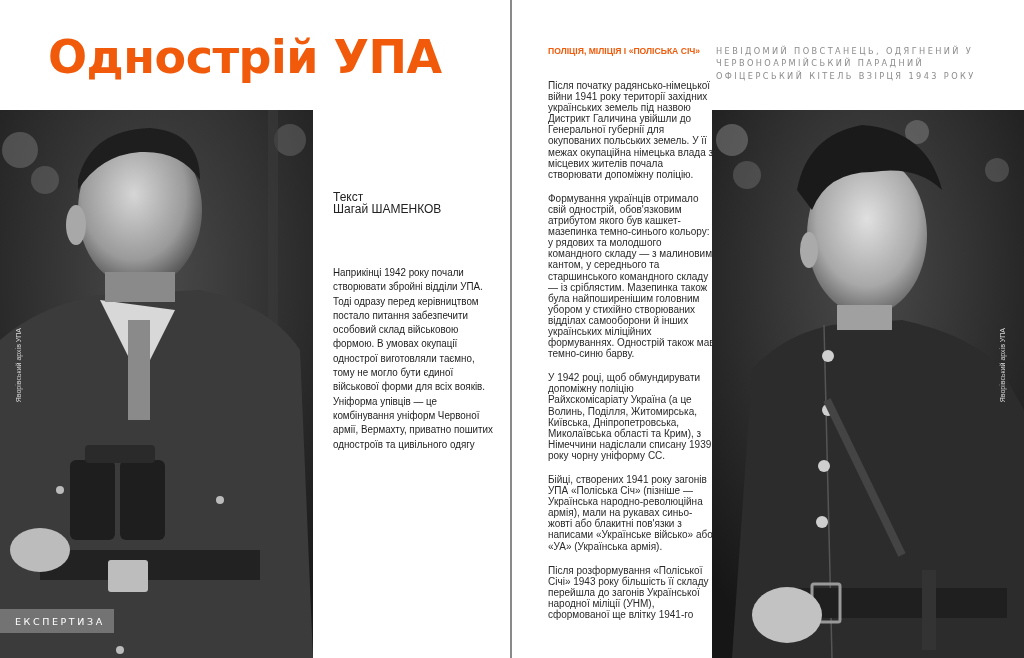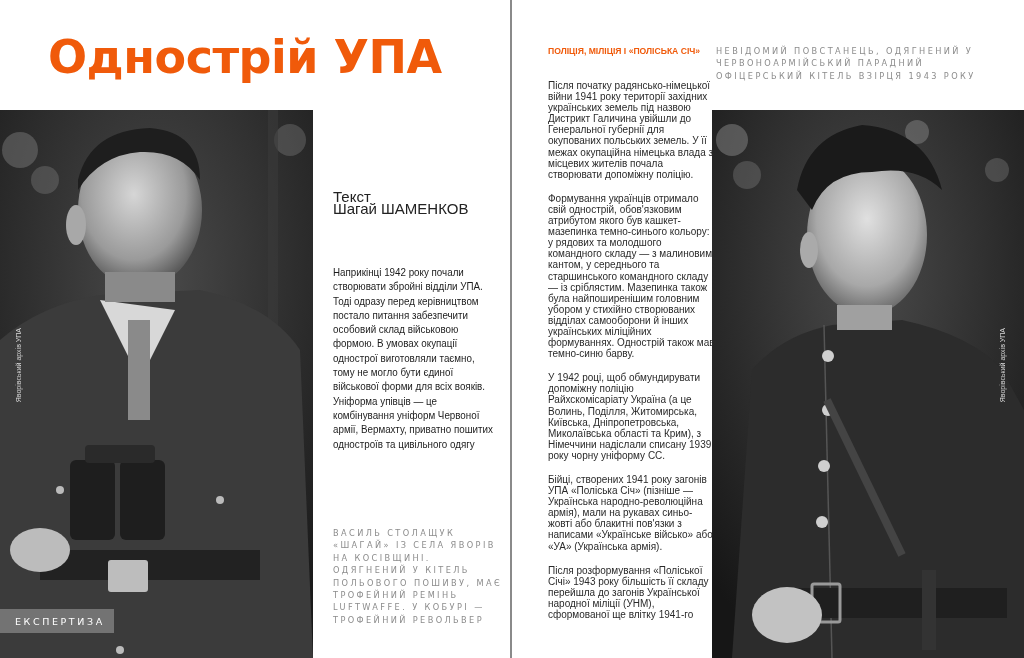--- a/index.html
+++ b/index.html
@@ -35,21 +35,21 @@
     .credit-right { right: 18px; top: 218px; }
 
     .section-badge {
       position: absolute; left: 0; top: 609px; width: 114px; height: 24px;
       background: #737373; color: #fff;
       font-size: 9.5px; letter-spacing: 2.6px;
       display: flex; align-items: center; padding-left: 15px; box-sizing: border-box;
       font-family: "DejaVu Sans", sans-serif;
     }
 
-    .byline { position: absolute; left: 333px; top: 191px; font-size: 15px; line-height: 12px; color: #222; }
+    .byline { position: absolute; left: 333px; top: 191px; font-size: 12px; line-height: 12px; color: #222; }
 
     .lead {
       position: absolute; left: 333px; top: 265px; width: 160px;
       font-family: "Liberation Sans Narrow", "Liberation Sans", sans-serif;
       font-size: 11.4px; line-height: 14.3px; color: #1c1c1c;
       transform: scaleX(0.86); transform-origin: left top; width: 188px;
     }
 
     .caption {
       position: absolute; text-transform: uppercase; color: #8c8c8c;
@@ -122,21 +122,20 @@
 
   <div class="section-badge">ЕКСПЕРТИЗА</div>
 
   <div class="byline">
     <div>Текст</div>
     <div>Шагай ШАМЕНКОВ</div>
   </div>
 
   <div class="lead">Наприкінці 1942 року почали створювати збройні відділи УПА. Тоді одразу перед керівництвом постало питання забезпечити особовий склад військовою формою. В умовах окупації однострої виготовляли таємно, тому не могло бути єдиної військової форми для всіх вояків. Уніформа упівців — це комбінування уніформ Червоної армії, Вермахту, приватно пошитих одностроїв та цивільного одягу</div>
 
-  <div class="caption caption-left">Василь Столащук «Шагай» із села Яворів на Косівщині. Одягнений у кітель польового пошиву, має трофейний ремінь Luftwaffe. У кобурі — трофейний револьвер</div>
 </div>
 
 <div class="spine"></div>
 
 <div class="page page-right">
   <div class="col-heading">ПОЛІЦІЯ, МІЛІЦІЯ І «ПОЛІСЬКА СІЧ»</div>
   <div class="col">
     <p>Після початку радянсько-німецької війни 1941 року території західних українських земель під назвою Дистрикт Галичина увійшли до Генеральної губернії для окупованих польських земель. У її межах окупаційна німецька влада з місцевих жителів почала створювати допоміжну поліцію.</p>
     <p>Формування українців отримало свій однострій, обов'язковим атрибутом якого був кашкет-мазепинка темно-синього кольору: у рядових та молодшого командного складу — з малиновим кантом, у середнього та старшинського командного складу — із сріблястим. Мазепинка також була найпоширенішим головним убором у стихійно створюваних відділах самооборони й інших українських міліційних формуваннях. Однострій також мав темно-синю барву.</p>
     <p>У 1942 році, щоб обмундирувати допоміжну поліцію Райхскомісаріату Україна (а це Волинь, Поділля, Житомирська, Київська, Дніпропетровська, Миколаївська області та Крим), з Німеччини надіслали списану 1939 року чорну уніформу СС.</p>

